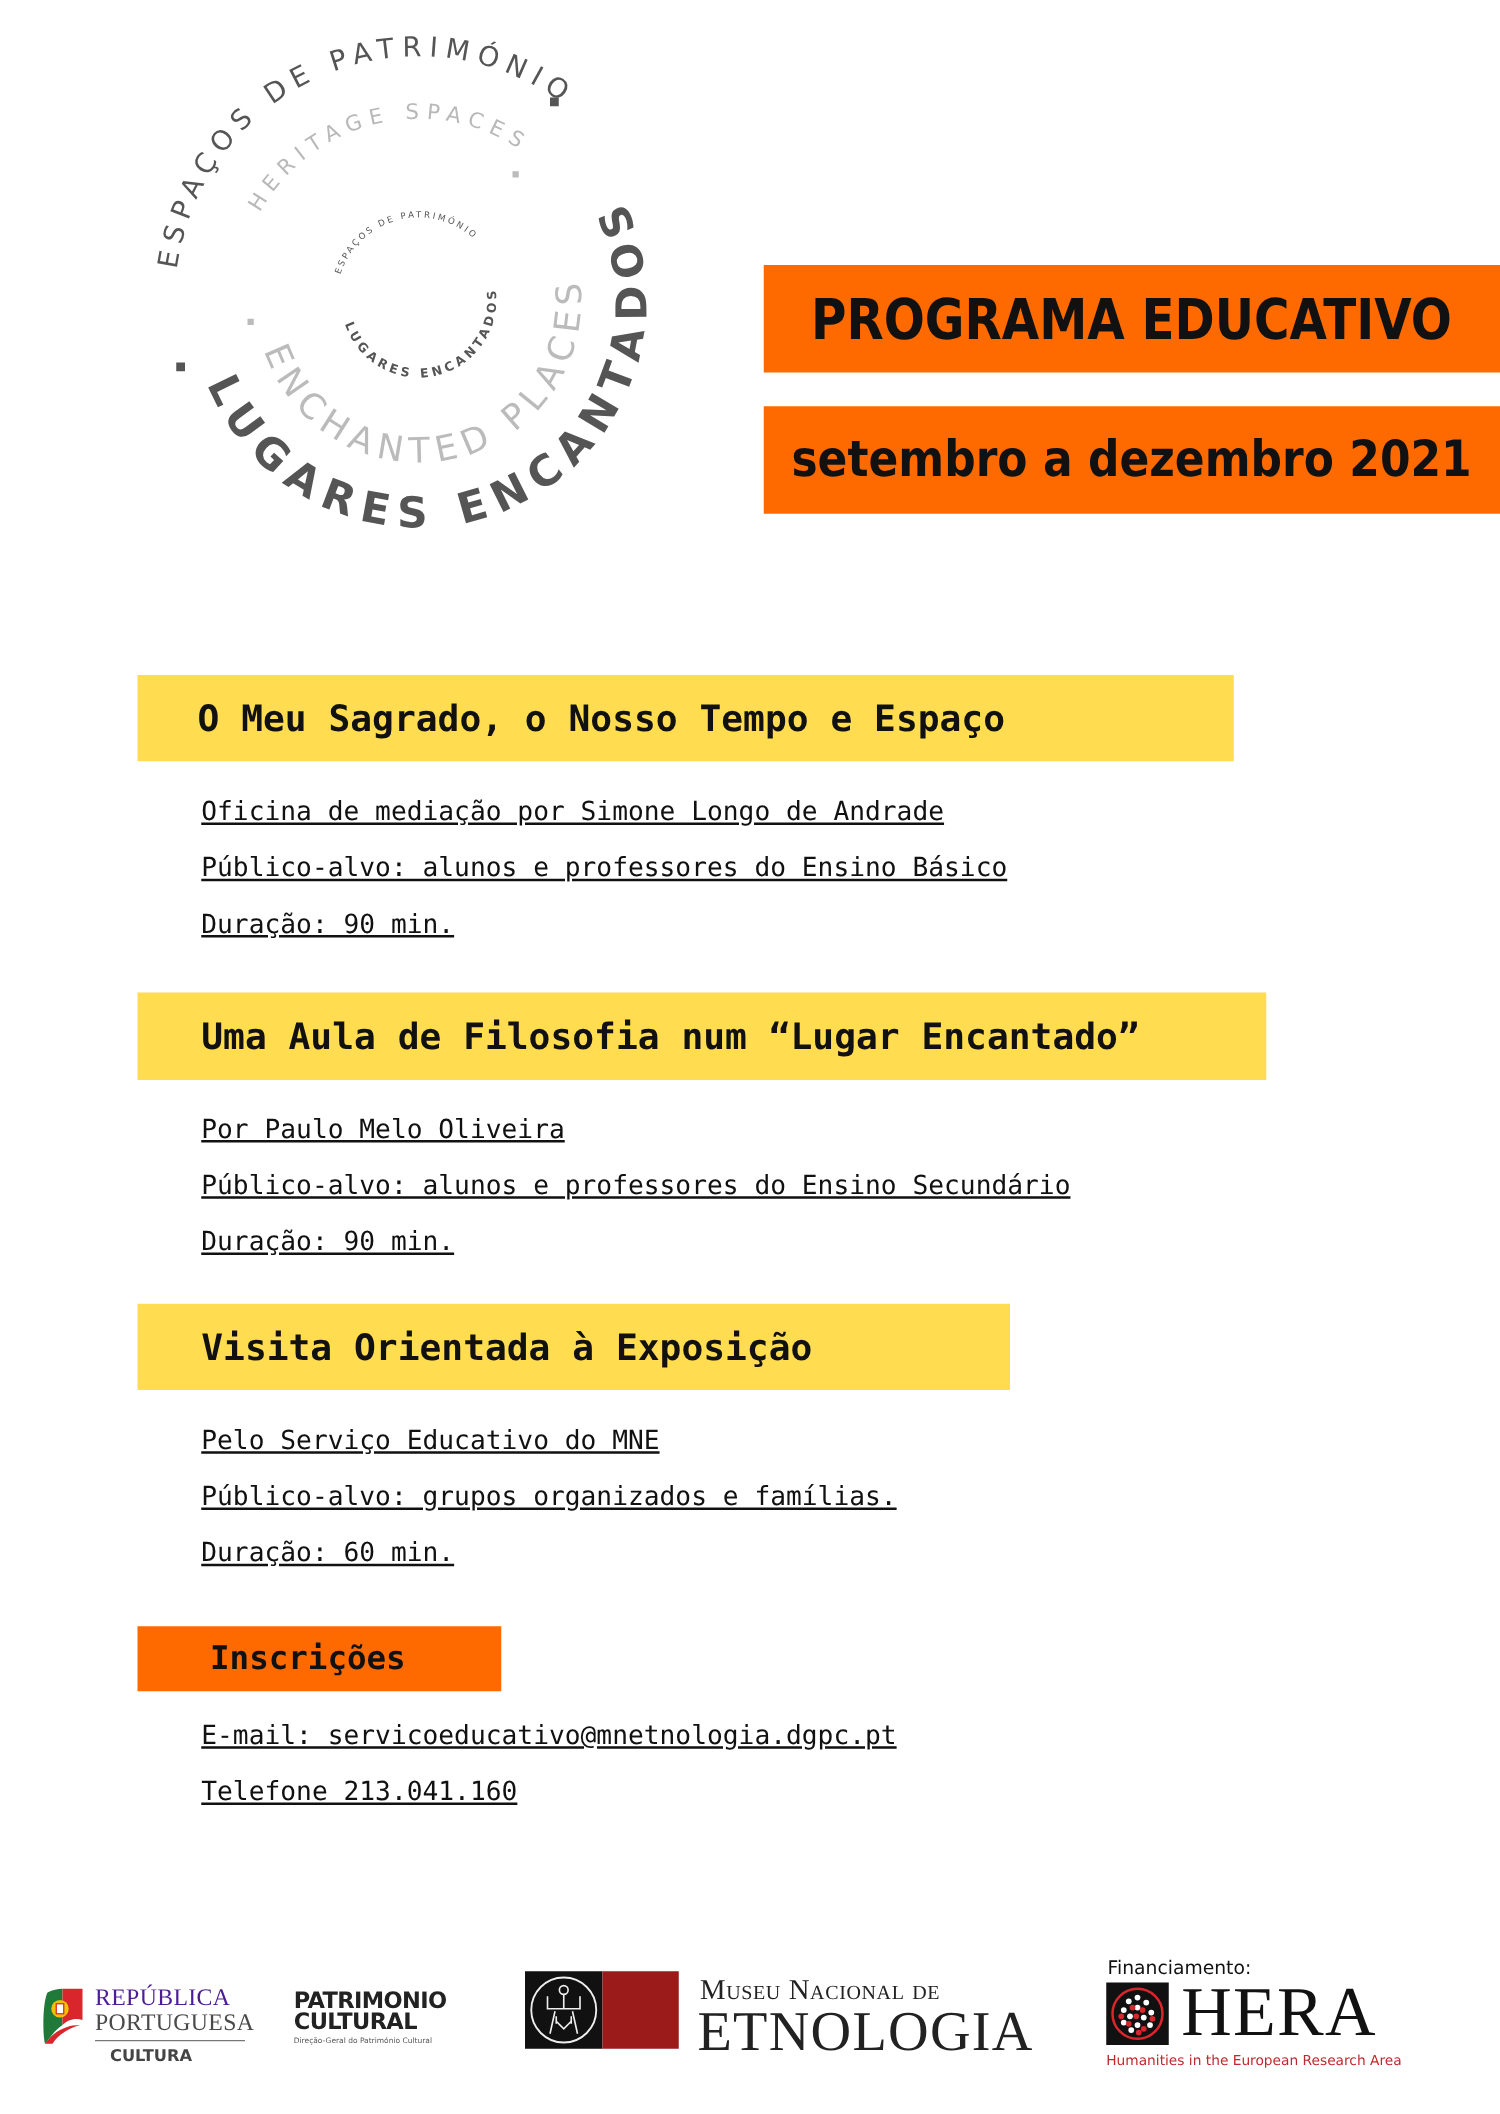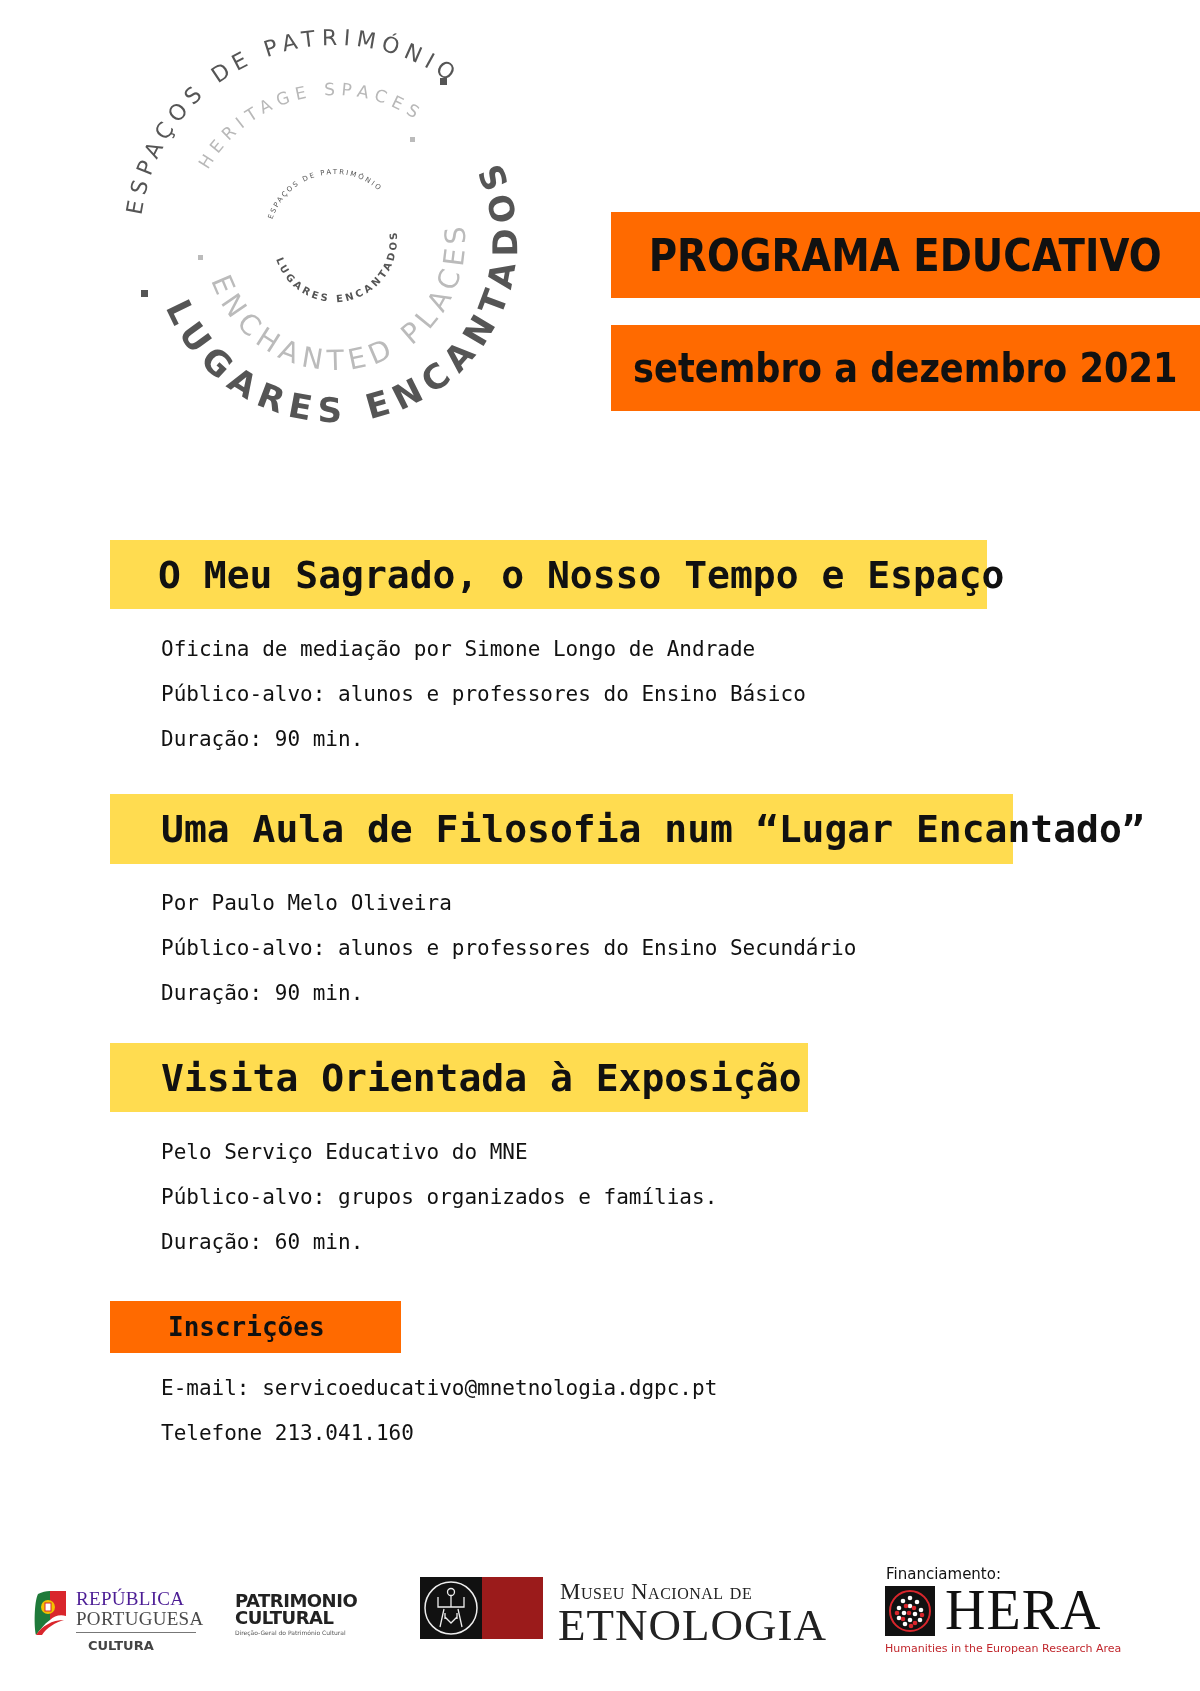--- a/index.html
+++ b/index.html
@@ -11,22 +11,22 @@
 
     
     .orange-box { background: #ff6a00; color: #111; display: flex; align-items: center; justify-content: center; }
     #header-title-box { left: 611px; top: 212px; width: 589px; height: 86px; }
     #header-title-box span { font-family: "DejaVu Sans", sans-serif; font-weight: bold; font-size: 45px; letter-spacing: 0px; transform: scaleX(0.86); white-space: nowrap; }
     #header-date-box { left: 611px; top: 325px; width: 589px; height: 86px; }
     #header-date-box span { font-family: "DejaVu Sans", sans-serif; font-weight: bold; font-size: 40px; transform: scaleX(0.88); white-space: nowrap; }
 
     
     .yellow-box { background: #ffdc50; display: flex; align-items: center; }
-    .yellow-box span { font-family: "DejaVu Sans Mono", monospace; font-weight: bold; font-size: 38px; color: #111; white-space: nowrap; }
-    .detail { font-family: "DejaVu Sans Mono", monospace; font-size: 21px; color: #111; white-space: nowrap; line-height: 1; }
+    .yellow-box span { font-family: "DejaVu Sans Mono", monospace; font-weight: bold; font-size: 29px; color: #111; white-space: nowrap; }
+    .detail { font-family: "DejaVu Sans Mono", monospace; font-size: 21px; color: #111; white-space: nowrap; line-height: 1; text-decoration: underline; }
 
     #act1-title { left: 110px; top: 540px; width: 877px; height: 69px; }
     #act1-title span { margin-left: 48px; }
     #act2-title { left: 110px; top: 794px; width: 903px; height: 70px; }
     #act2-title span { margin-left: 51px; }
     #act3-title { left: 110px; top: 1043px; width: 698px; height: 69px; }
     #act3-title span { margin-left: 51px; }
 
     #insc-box { left: 110px; top: 1301px; width: 291px; height: 52px; background: #ff6a00; display: flex; align-items: center; }
     #insc-box span { font-family: "DejaVu Sans Mono", monospace; font-weight: bold; font-size: 26px; color: #111; margin-left: 58px; }

